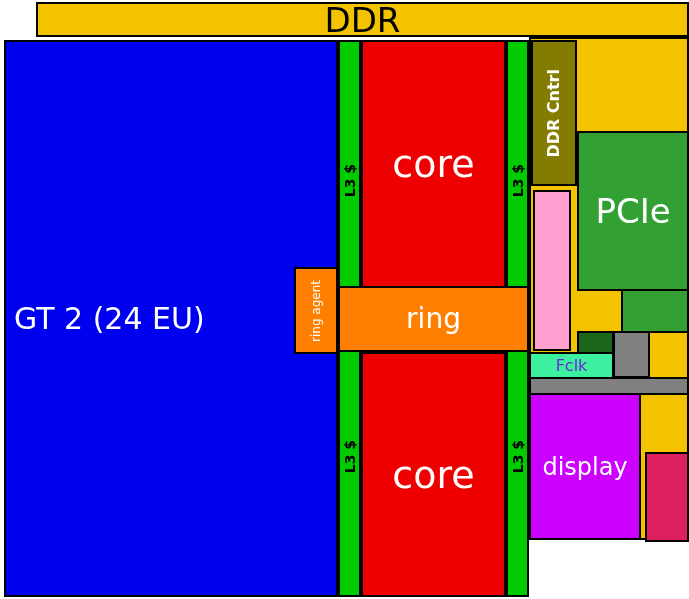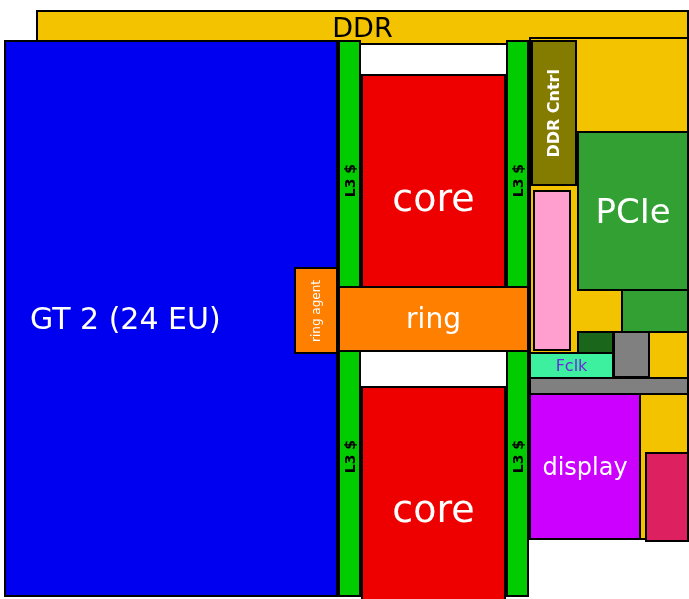--- a/index.html
+++ b/index.html
@@ -24,26 +24,26 @@
   }
   .blk{
     position:absolute;box-sizing:border-box;border:2px solid #000;
     display:flex;align-items:center;justify-content:center;
     color:#fff;line-height:1;
   }
   .vtext{
     writing-mode:vertical-rl;transform:rotate(180deg);
     white-space:nowrap;
   }
-  .ddr{background:var(--yellow);color:#000;font-size:27px;margin-top:8px;}
+  .ddr{background:var(--yellow);color:#000;font-size:34px;}
   .ybg{background:var(--yellow);}
-  .gt2{background:var(--blue);font-size:30px;justify-content:flex-start;padding-left:24px;}
+  .gt2{background:var(--blue);font-size:30px;justify-content:flex-start;padding-left:8px;}
   .l3{background:var(--green);flex-direction:column;justify-content:space-around;color:#000;}
   .l3 .vtext{font-size:14px;font-weight:bold;}
-  .core{background:var(--red);font-size:38px;margin-top:34px;}
+  .core{background:var(--red);font-size:38px;}
   .ringagent{background:var(--orange);}
   .ringagent .vtext{font-size:12px;}
   .ringbar{background:var(--orange);font-size:28px;}
   .ddrc{background:var(--olive);}
   .ddrc .vtext{font-size:16px;font-weight:bold;}
   .pink{background:var(--pink);}
   .pcie{background:var(--pcie);font-size:34px;}
   .pcieext{background:var(--pcie);}
   .dgreen{background:var(--darkgreen);}
   .grayblk{background:var(--gray);}

